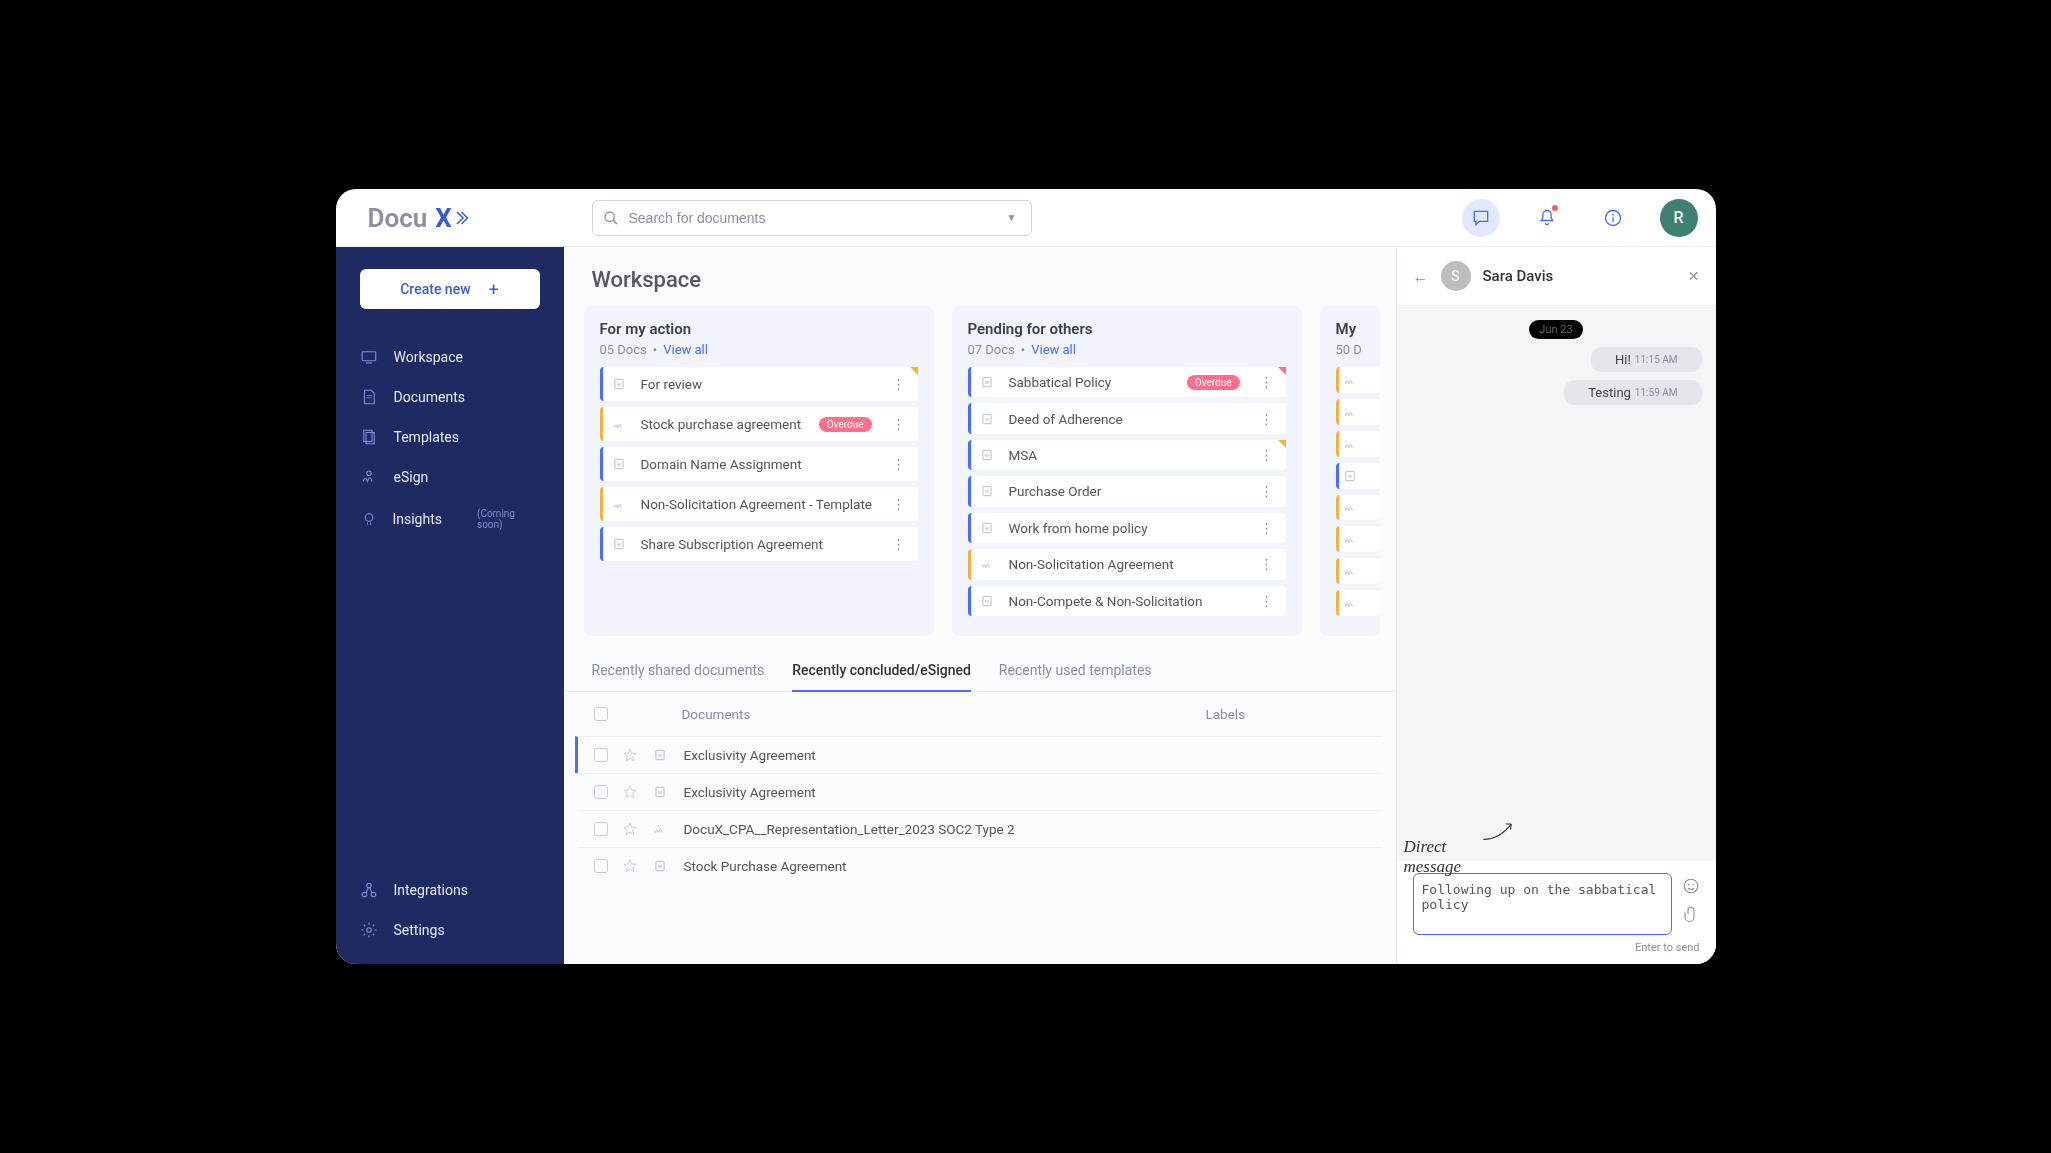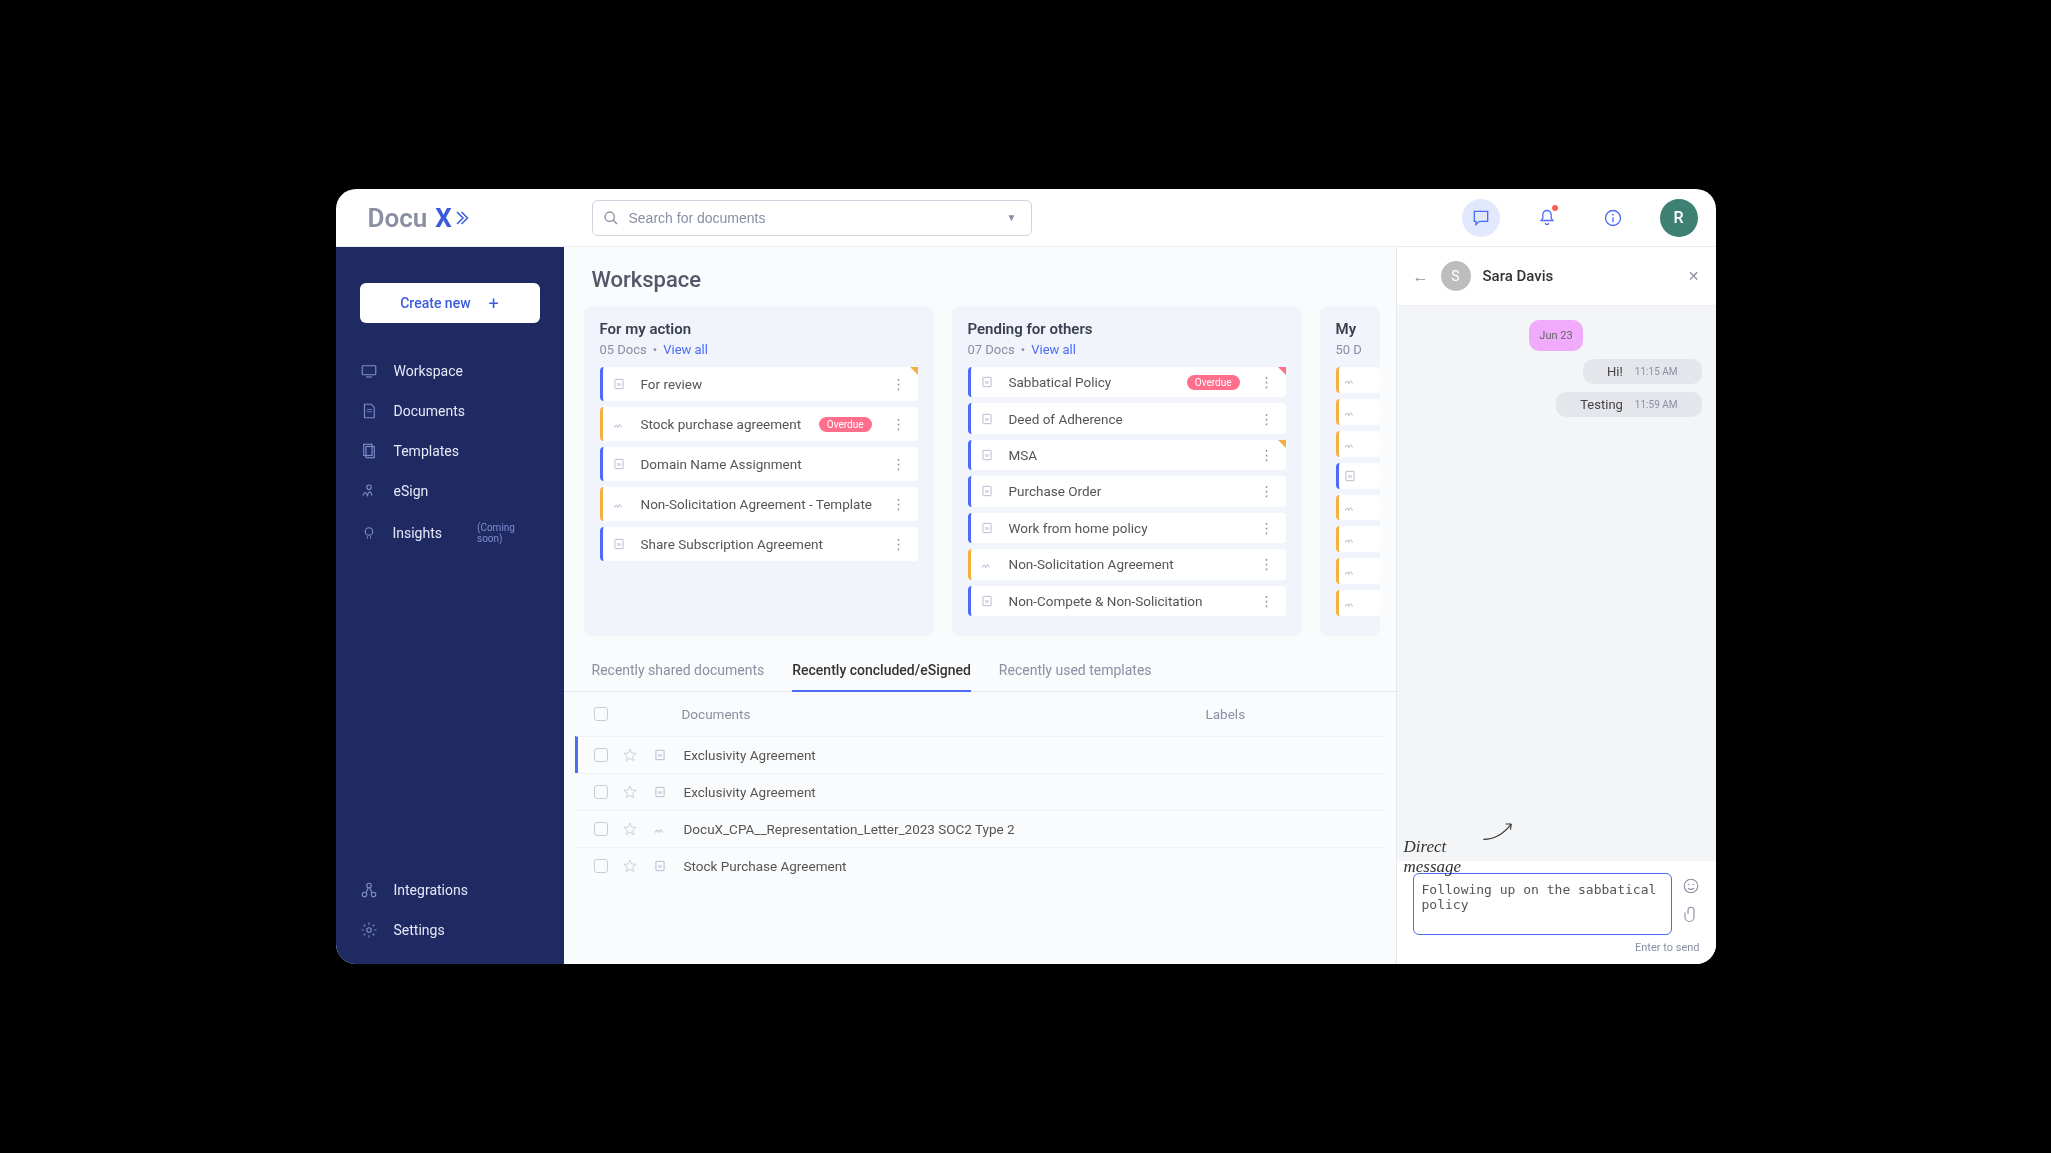--- a/index.html
+++ b/index.html
@@ -97,21 +97,21 @@
     flex: 1;
     display: flex;
     min-height: 0;
   }
   .sidebar {
     width: 228px;
     background: #1f2a63;
     color: #c9cde6;
     display: flex;
     flex-direction: column;
-    padding-top: 18px;
+    padding-top: 4px;
   }
   .create-btn {
     margin: 18px 24px 28px;
     background: #fff;
     color: #3b5bdd;
     border-radius: 6px;
     height: 40px;
     display: flex;
     align-items: center;
     justify-content: center;
@@ -272,28 +272,28 @@
   .chat-head .close { color:#8a8fa3; cursor:pointer; font-size:14px;}
   .chat-body {
     flex: 1;
     background:#f4f5f7;
     padding: 14px;
     display:flex;
     flex-direction:column;
     gap: 8px;
     align-items:flex-end;
   }
-  .date-pill { align-self:center; background:#f0abfc; color:#666; font-size:11px; padding:9px 10px; border-radius:10px;}
+  .date-pill { align-self:center; background:#000000; color:#666; font-size:11px; padding:3px 10px; border-radius:10px;}
   .msg {
     background:#e4e6eb;
     border-radius:10px;
     padding: 5px 24px;
     display:flex;
     align-items:center;
-    gap:12px;
+    gap:4px;
     font-size:13px;
     color:#444;
   }
   .msg .ts { font-size:10px; color:#8a8fa3;}
   .chat-foot {
     padding: 12px 16px 6px;
     display:flex;
     gap: 10px;
   }
   .msg-input {

